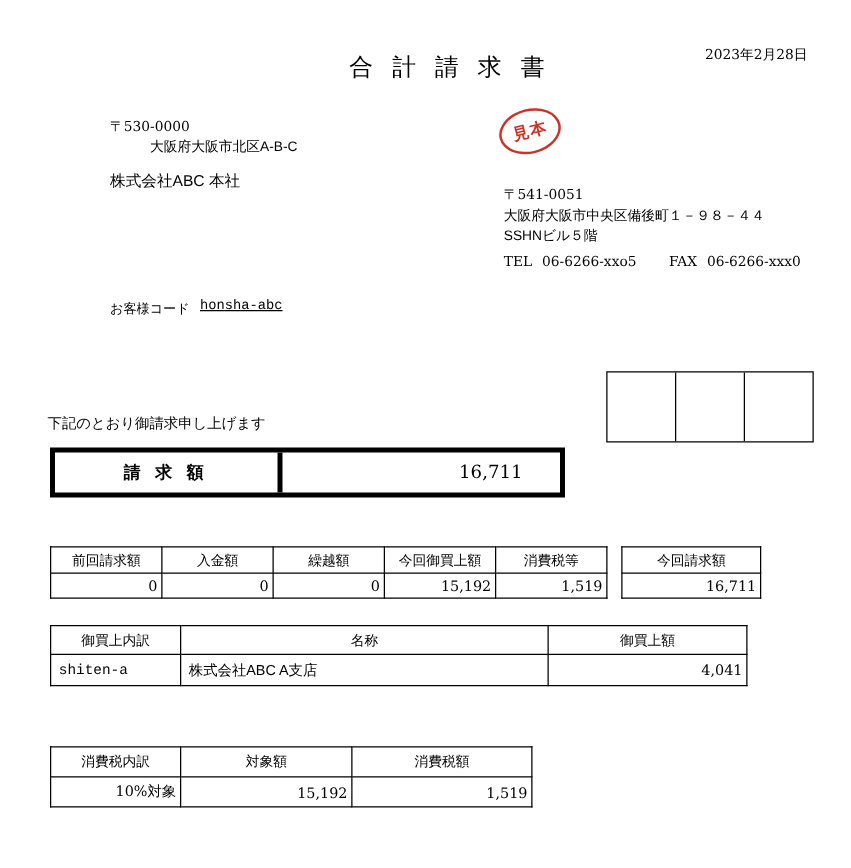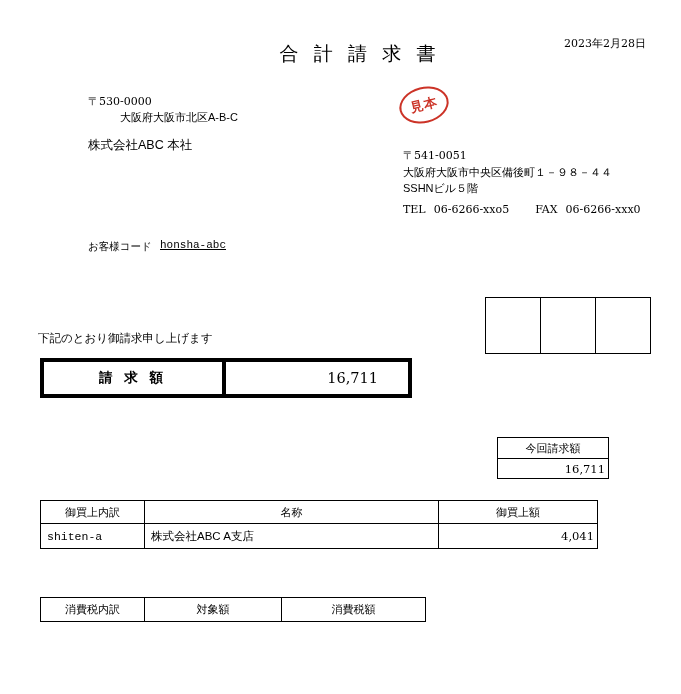--- a/index.html
+++ b/index.html
@@ -39,21 +39,21 @@
   .cust-label { top:240px; left:88px;  font-size:10.5px; }
   .cust-value { top:239px; left:160px; font-size:11px; text-decoration:underline; }
 
   .stamp-boxes { top:297px; left:485px; display:flex; border:1px solid #000; }
   .stamp-boxes .cell { width:54px; height:55px; border-left:1px solid #000; }
   .stamp-boxes .cell:first-child { border-left:none; }
 
   .request-note { top:331px; left:38px; font-size:11.5px; }
 
   .billing-box {
-    top:358px; left:40px; width:372px; height:40px;
+    top:358px; left:40px; width:412px; height:40px;
     border:4px solid #000; box-sizing:border-box; display:flex;
   }
   .billing-box .label-cell {
     width:182px; border-right:4px solid #000; box-sizing:border-box;
     display:flex; align-items:center; justify-content:center;
     font-size:13.5px; font-weight:bold; letter-spacing:4px;
   }
   .billing-box .value-cell {
     flex:1; display:flex; align-items:center; justify-content:flex-end;
     padding-right:30px; font-size:14.5px;
@@ -115,20 +115,45 @@
     <div class="cell"></div>
   </div>
 
   <div class="abs request-note">下記のとおり御請求申し上げます</div>
 
   <div class="abs billing-box">
     <div class="label-cell">請 求 額</div>
     <div class="value-cell serif">16,711</div>
   </div>
 
+  <table class="abs summary-table">
+    <colgroup>
+        <col style="width:89px">
+        <col style="width:89px">
+        <col style="width:89px">
+        <col style="width:89px">
+        <col style="width:89px">
+      </colgroup>
+    <tbody>
+        <tr>
+      <th>前回請求額</th>
+      <th>入金額</th>
+      <th>繰越額</th>
+      <th>今回御買上額</th>
+      <th>消費税等</th>
+    </tr>
+    <tr>
+      <td class="num serif">0</td>
+      <td class="num serif">0</td>
+      <td class="num serif">0</td>
+      <td class="num serif">15,192</td>
+      <td class="num serif">1,519</td>
+    </tr>
+  </tbody>
+    </table>
 
   <table class="abs total-box">
     <tbody>
         <tr>
           <th>今回請求額</th>
         </tr>
     <tr>
           <td class="num serif">16,711</td>
         </tr>
   </tbody>
@@ -159,16 +184,21 @@
         <col style="width:104px">
         <col style="width:137px">
         <col style="width:144px">
       </colgroup>
     <tbody>
         <tr>
       <th>消費税内訳</th>
       <th>対象額</th>
       <th>消費税額</th>
     </tr>
+    <tr>
+      <td class="num serif">10%対象</td>
+      <td class="num serif">15,192</td>
+      <td class="num serif">1,519</td>
+    </tr>
   </tbody>
     </table>
 
 </div>
 
 </body></html>

